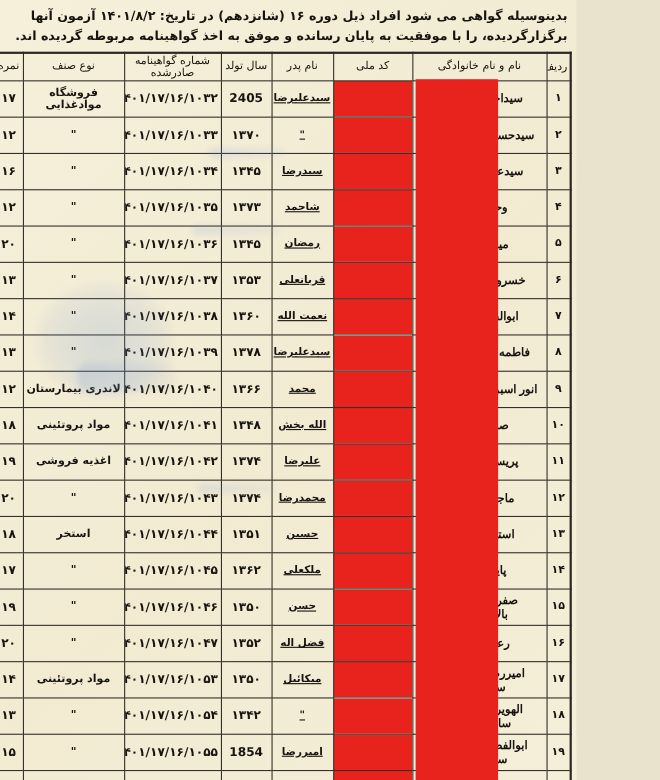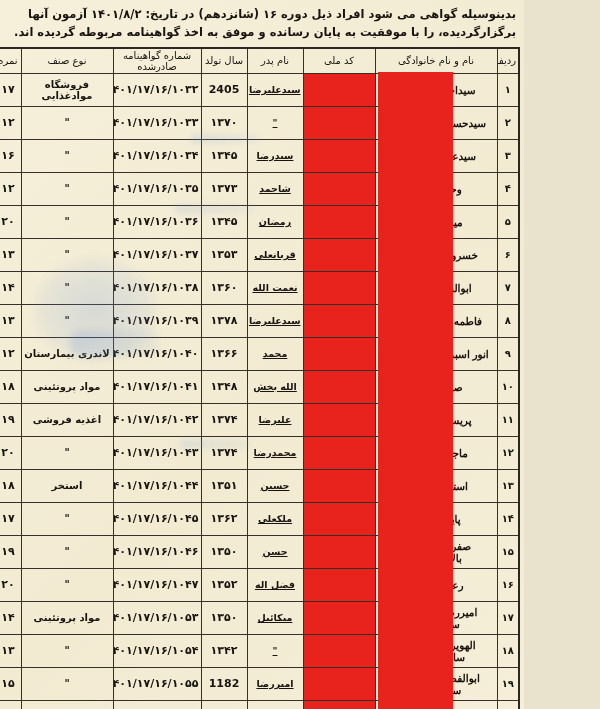--- a/index.html
+++ b/index.html
@@ -313,21 +313,21 @@
       <td class="c-cert">۱۴۰۱/۱۷/۱۶/۱۰۵۴</td>
       <td class="c-guild ditto">"</td>
       <td class="c-score">۱۳</td>
       <td class="c-course ditto">"</td>
     </tr>
         <tr>
       <td class="c-row">۱۹</td>
       <td class="c-name">ابوالفضل قربان زاده ساریخانبکلو</td>
       <td class="redacted"></td>
       <td class="c-father">امیررضا</td>
-      <td class="c-birth">1182</td>
+      <td class="c-birth">1854</td>
       <td class="c-cert">۱۴۰۱/۱۷/۱۶/۱۰۵۵</td>
       <td class="c-guild ditto">"</td>
       <td class="c-score">۱۵</td>
       <td class="c-course ditto">"</td>
     </tr>
         <tr>
       <td class="c-row">۲۰</td>
       <td class="c-name">محمد رحمانی گنزق</td>
       <td class="redacted"></td>
       <td class="c-father">زلفعلی</td>

